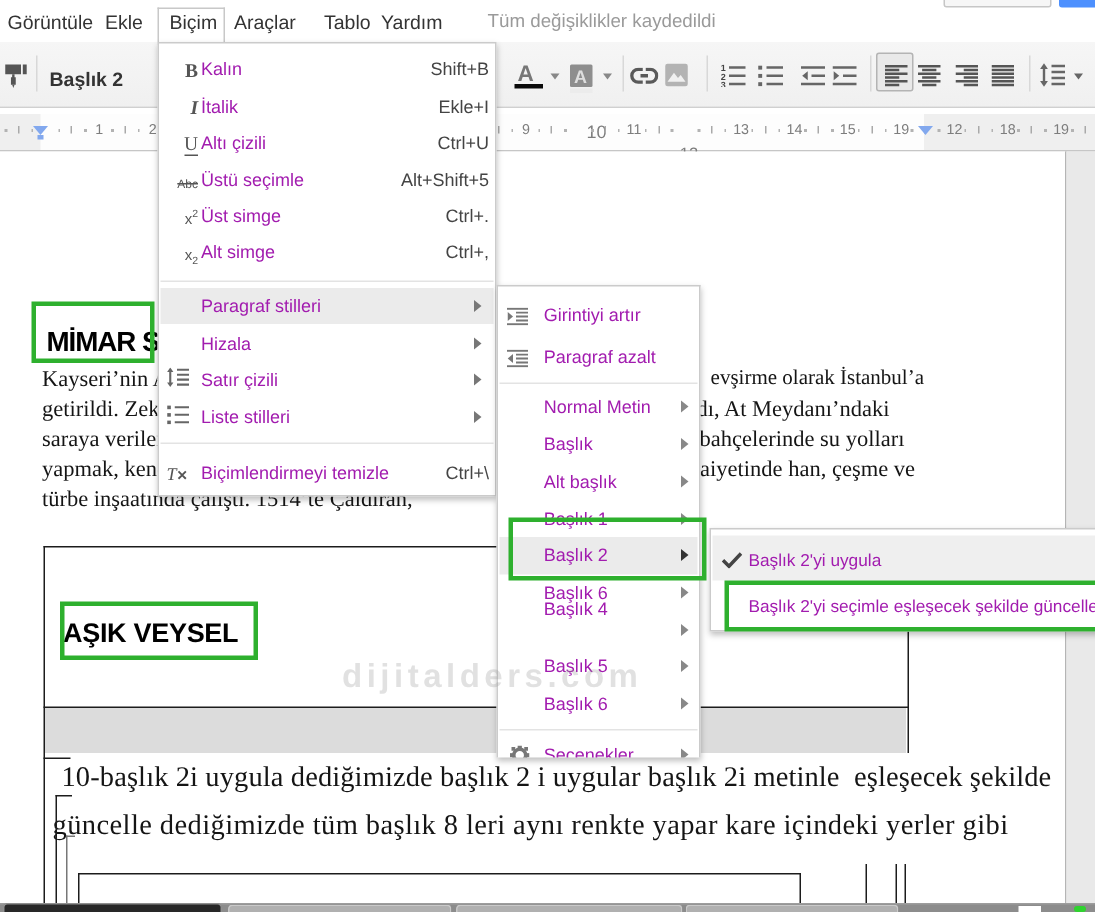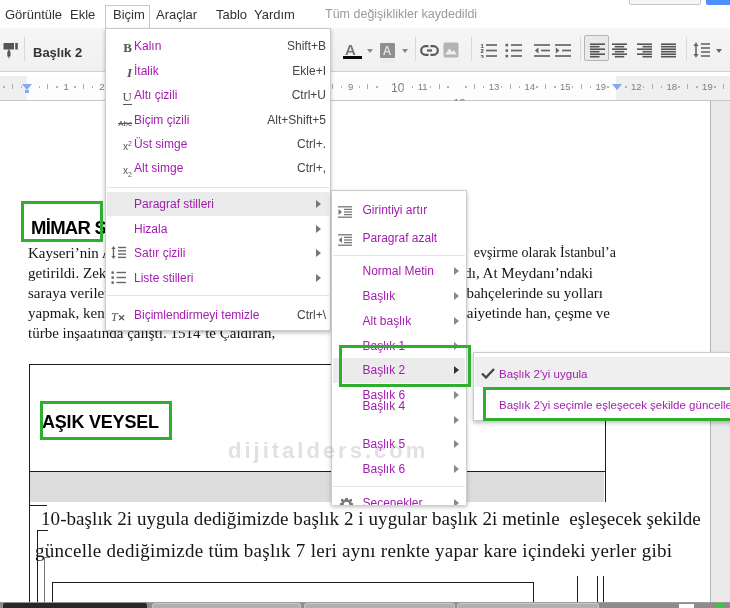--- a/index.html
+++ b/index.html
@@ -260,21 +260,21 @@
 <div class="abs ser" style="right:120px;top:302.5px;font-size:15px;line-height:20px">aiyetinde han, çeşme ve</div>
 <div class="tln" style="left:29px;top:364px;width:437px;height:1.3px"></div>
 <div class="tln" style="left:29px;top:364px;width:1.3px;height:238px"></div>
 <div class="tln" style="left:604.5px;top:364px;width:1.3px;height:138px"></div>
 <div class="tln" style="left:29px;top:470.5px;width:577px;height:1.3px"></div>
 <div class="abs" style="left:30px;top:472px;width:574px;height:29.5px;background:#dcdcdc"></div>
 <div class="abs" style="left:42px;top:412px;font-size:18px;font-weight:bold;color:#000;white-space:nowrap;letter-spacing:-0.2px">AŞIK VEYSEL</div>
 <div class="gbox" style="left:40px;top:401px;width:132px;height:39px"></div>
 <div class="tln" style="left:29px;top:504.5px;width:18px;height:1.3px"></div>
 <div class="abs ser" id="bl1" style="left:41px;top:507.5px;font-size:19px;letter-spacing:0.07px">10-başlık 2i uygula dediğimizde başlık 2 i uygular başlık 2i metinle&nbsp; eşleşecek şekilde</div>
-<div class="abs ser" id="bl2" style="left:35px;top:539.5px;font-size:19px;letter-spacing:0.27px">güncelle dediğimizde tüm başlık 7 leri aynı renkte yapar kare içindeki yerler gibi</div>
+<div class="abs ser" id="bl2" style="left:35px;top:539.5px;font-size:19px;letter-spacing:0.27px">güncelle dediğimizde tüm başlık 8 leri aynı renkte yapar kare içindeki yerler gibi</div>
 <div class="tln" style="left:37px;top:530px;width:11px;height:1.2px"></div>
 <div class="tln" style="left:37px;top:530px;width:1.2px;height:72px"></div>
 <div class="abs" style="left:44px;top:557px;width:6px;height:1.2px;background:#777"></div>
 <div class="abs" style="left:44px;top:557px;width:1.2px;height:45px;background:#777"></div>
 <div class="tln" style="left:52px;top:582px;width:482px;height:1.2px"></div>
 <div class="tln" style="left:52px;top:582px;width:1.2px;height:20px"></div>
 <div class="tln" style="left:532.8px;top:582px;width:1.2px;height:20px"></div>
 <div class="tln" style="left:577px;top:576px;width:1.2px;height:26px"></div>
 <div class="tln" style="left:597px;top:576px;width:1.2px;height:26px"></div>
 <div class="tln" style="left:603px;top:576px;width:1.2px;height:26px"></div>
@@ -285,21 +285,21 @@
 <div class="abs" style="left:8px;top:9.0px;width:18px;text-align:right"><span style="font-family:'Liberation Serif',serif;font-weight:bold;font-size:13px;color:#555">B</span></div>
 <div class="lbl" style="left:28px;top:10.0px">Kalın</div>
 <div class="sc" style="right:4px;top:10.0px">Shift+B</div>
 <div class="abs" style="left:8px;top:33.5px;width:18px;text-align:right"><span style="font-family:'Liberation Serif',serif;font-style:italic;font-weight:bold;font-size:13px;color:#555">I</span></div>
 <div class="lbl" style="left:28px;top:34.5px">İtalik</div>
 <div class="sc" style="right:4px;top:34.5px">Ekle+I</div>
 <div class="abs" style="left:8px;top:58.0px;width:18px;text-align:right"><span style="font-family:'Liberation Serif',serif;font-size:13px;color:#555;border-bottom:1.5px solid #555">U</span></div>
 <div class="lbl" style="left:28px;top:59.0px">Altı çizili</div>
 <div class="sc" style="right:4px;top:59.0px">Ctrl+U</div>
 <div class="abs" style="left:8px;top:82.5px;width:18px;text-align:right"><span style="font-size:8px;color:#555;text-decoration:line-through">Abc</span></div>
-<div class="lbl" style="left:28px;top:83.5px">Biçim çizili</div>
+<div class="lbl" style="left:28px;top:83.5px">Üstü seçimle</div>
 <div class="sc" style="right:4px;top:83.5px">Alt+Shift+5</div>
 <div class="abs" style="left:8px;top:107.0px;width:18px;text-align:right"><span style="font-size:10px;color:#555">x<sup style="font-size:7px">2</sup></span></div>
 <div class="lbl" style="left:28px;top:108.0px">Üst simge</div>
 <div class="sc" style="right:4px;top:108.0px">Ctrl+.</div>
 <div class="abs" style="left:8px;top:131.0px;width:18px;text-align:right"><span style="font-size:10px;color:#555">x<sub style="font-size:7px">2</sub></span></div>
 <div class="lbl" style="left:28px;top:132.0px">Alt simge</div>
 <div class="sc" style="right:4px;top:132.0px">Ctrl+,</div>
 <div class="lbl" style="left:28px;top:168.0px">Paragraf stilleri</div>
 <div class="arr" style="left:210px;top:171.0px"></div>
 <div class="lbl" style="left:28px;top:192.5px">Hizala</div>

